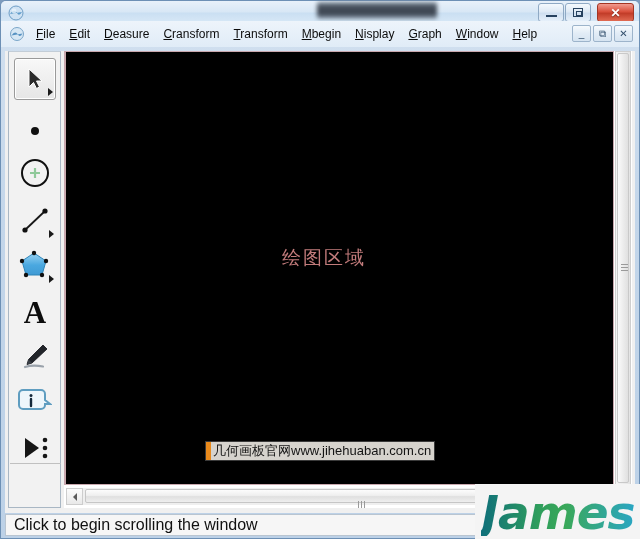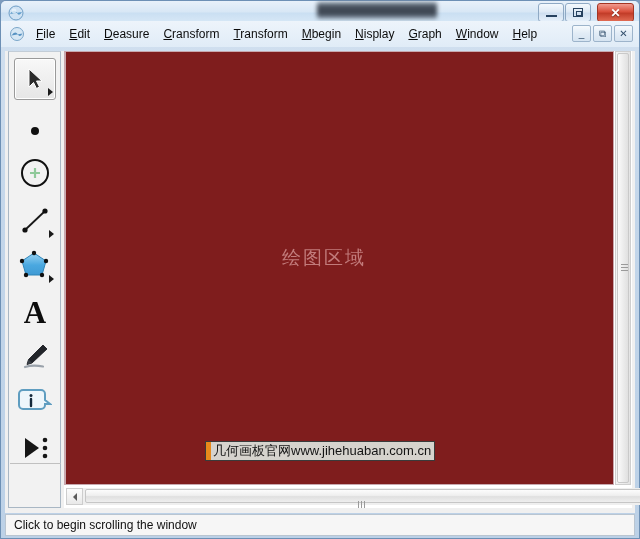--- a/index.html
+++ b/index.html
@@ -141,21 +141,21 @@
 
   
   #sketchpane {
     position: absolute; left: 59px; top: 0px;
     width: 568px; height: 457px;
     background: #ffffff;
   }
   #canvas-area {
     position: absolute; left: 0px; top: 0px;
     width: 550px; height: 434px;
-    background: #7f1d1d;
+    background: #000000;
     border: 1px solid #c8a8ae;
     border-left-width: 2px;
   }
   #canvas-label {
     position: absolute; left: 216px; top: 193px;
     font-size: 19px;
     color: #c27b7b;
     letter-spacing: 2px;
     white-space: nowrap;
   }
@@ -241,21 +241,21 @@
 
   
   #statusbar {
     position: absolute; left: 4px; top: 513px;
     width: 630px; height: 22px;
     background: #f6f6f6;
     border: 1px solid #b9c5d1;
     display: flex; align-items: center;
   }
   #status-text {
-    font-size: 12px; color: #101010;
+    font-size: 16px; color: #101010;
     margin-left: 8px;
     white-space: nowrap;
   }
 
   
   #james-logo {
     position: absolute; left: 474px; top: 483px;
     width: 166px; height: 56px;
     background: #f4f4f4;
     display: flex; align-items: center; justify-content: center;
@@ -449,14 +449,17 @@
           </div>
         </div>
       </div>
     </div>
   </div>
 
   <div id="statusbar">
     <span id="status-text">Click to begin scrolling the window</span>
   </div>
 
+  <div id="james-logo">
+    <span id="james-text">James</span>
+  </div>
 
 </div>
 
 </body></html>

